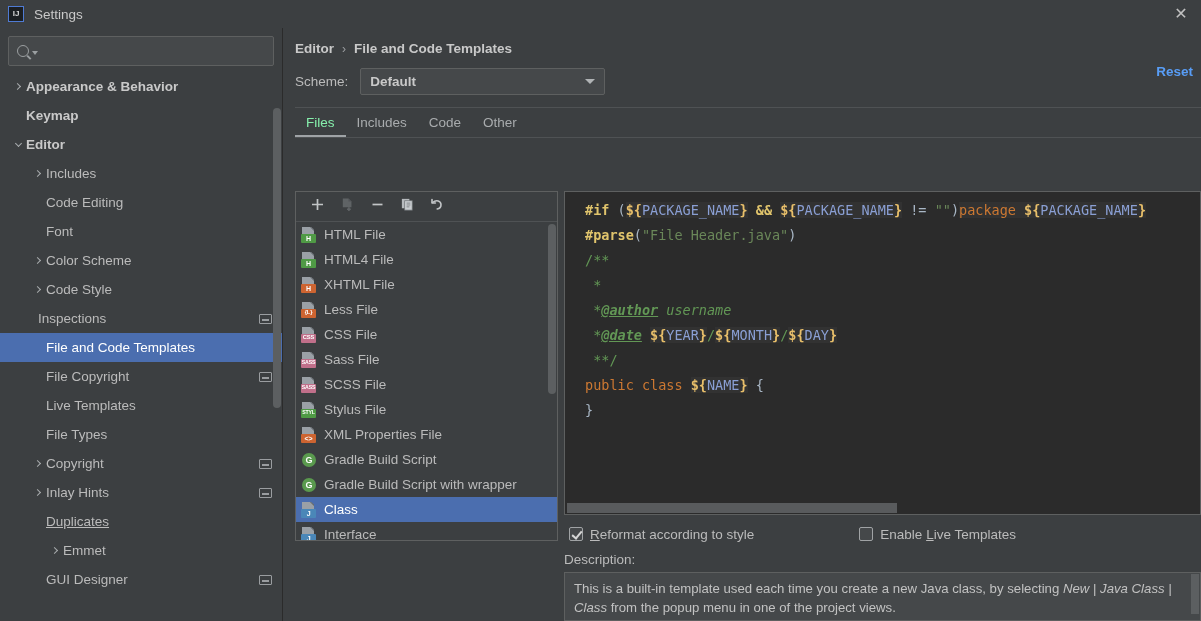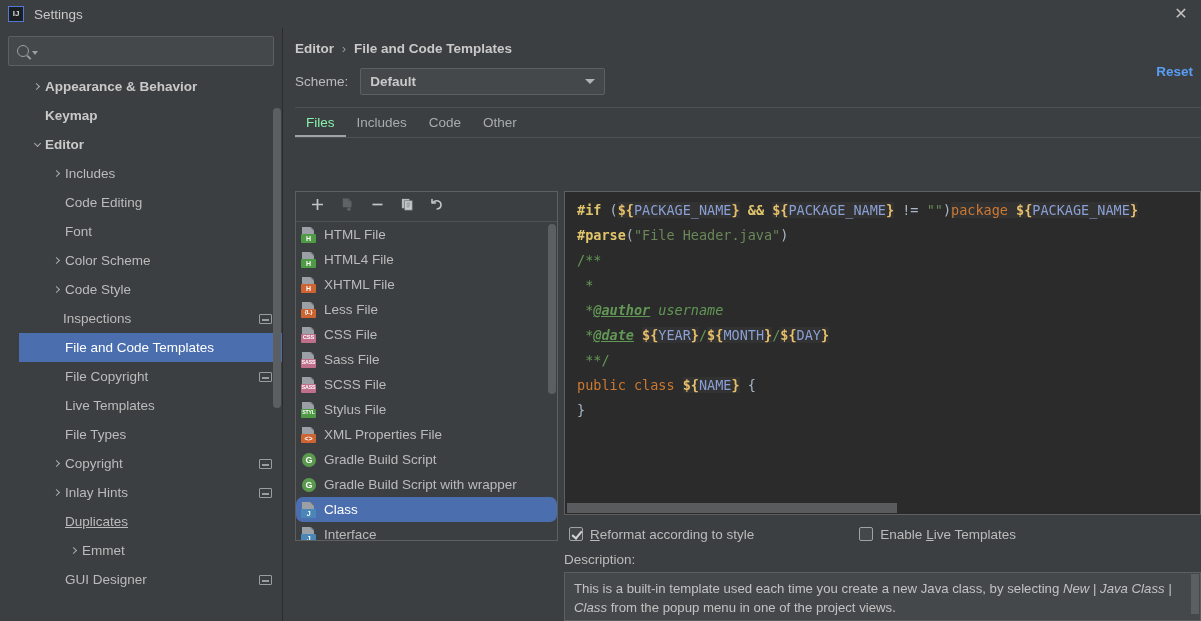--- a/index.html
+++ b/index.html
@@ -72,21 +72,20 @@
     color: #bbb; font-size: 13px; flex: 1; margin-left: 4px;
     font-family: "Liberation Sans", sans-serif;
   }
 
   #tree { position: relative; }
   .tree-row {
     height: 29px; display: flex; align-items: center;
     font-size: 13.5px; color: #bbbbbb; cursor: pointer;
     padding-right: 10px; position: relative;
     white-space: nowrap;
-    margin-left: 19px;
   }
   .tree-row.top { font-weight: bold; color: #c9c9c9; }
   .tree-row.selected { background: #4b6eaf; color: #ffffff; }
   .arrow {
     width: 16px; flex: 0 0 16px; display: flex;
     align-items: center; justify-content: center;
     color: #a4a7a9; font-size: 11px;
   }
   .arrow.none { visibility: hidden; }
   .arrow .chev-r {
@@ -189,21 +188,21 @@
     width: 26px; height: 24px; display: flex;
     align-items: center; justify-content: center; cursor: pointer;
   }
   .tb-btn.disabled { opacity: 0.45; cursor: default; }
   #tpl-list { flex: 1; overflow: hidden; position: relative; }
   .tpl-row {
     height: 25px; display: flex; align-items: center;
     padding-left: 5px; font-size: 13.5px; color: #bbbbbb;
     cursor: pointer; white-space: nowrap;
   }
-  .tpl-row.selected { background: #4b6eaf; color: #ffffff; border-radius: 7px; }
+  .tpl-row.selected { background: #4b6eaf; color: #ffffff; }
   .ficon {
     width: 16px; height: 16px; flex: 0 0 16px; margin-right: 7px;
     position: relative;
   }
   .ficon .page {
     position: absolute; left: 1px; top: 0px; width: 12px; height: 10px;
     background: #9aa0a6; clip-path: polygon(0 0, 70% 0, 100% 30%, 100% 100%, 0 100%);
   }
   .ficon .page::after {
     content:''; position:absolute; right:0; top:0;
@@ -230,21 +229,21 @@
   
   #editor-panel {
     flex: 1; display: flex; flex-direction: column;
     overflow: hidden; padding-right: 0px;
   }
   #code-box {
     height: 350px; background: #2b2b2b; border: 1px solid #5e6060;
     position: relative; overflow: hidden;
   }
   #code {
-    padding: 6px 0 0 12px;
+    padding: 6px 0 0 20px;
     font-family: "DejaVu Sans Mono", monospace;
     font-size: 13.5px; line-height: 25px;
     white-space: pre; overflow: hidden;
   }
   .k-directive { color: #e0c46c; font-weight: bold; }
   .k-plain { color: #a9b7c6; }
   .k-var { color: #e8bf6a; font-weight: bold; background: #323232; }
   .k-var-inner { color: #8a9fd4; font-weight: normal; }
   .k-string { color: #6a8759; }
   .k-comment { color: #629755; }
@@ -348,21 +347,21 @@
             <span class="chev-r"></span>
           </span>
           <span class="tree-label">Color Scheme</span>
         </div>
         <div class="tree-row" style="padding-left: 30px;">
           <span class="arrow">
             <span class="chev-r"></span>
           </span>
           <span class="tree-label">Code Style</span>
         </div>
-        <div class="tree-row" style="padding-left: 28px;">
+        <div class="tree-row" style="padding-left: 22px;">
           <span class="arrow none"></span>
           <span class="tree-label">Inspections</span>
           <span class="proj-badge"></span>
         </div>
         <div class="tree-row selected" style="padding-left: 30px;">
           <span class="arrow none"></span>
           <span class="tree-label">File and Code Templates</span>
         </div>
         <div class="tree-row" style="padding-left: 30px;">
           <span class="arrow none"></span>

